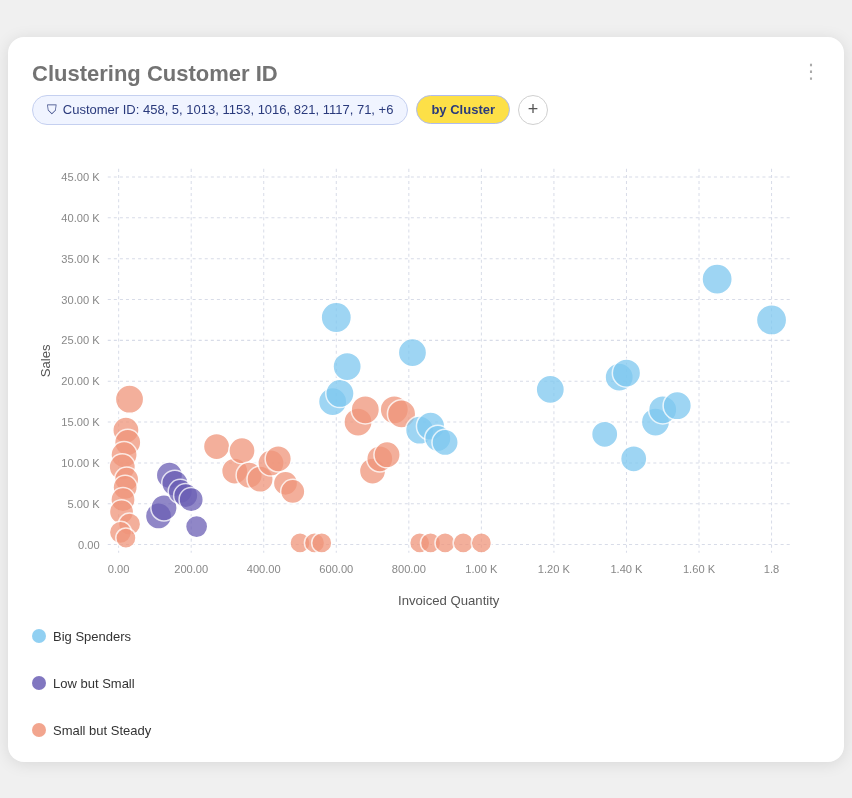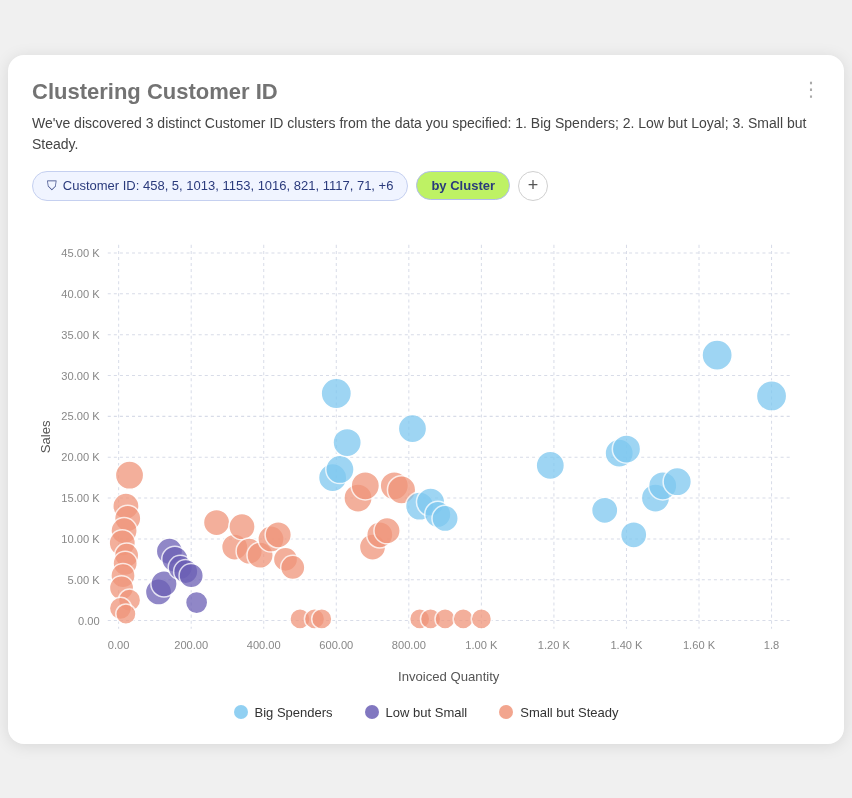--- a/index.html
+++ b/index.html
@@ -57,21 +57,21 @@
       font-size: 13px;
       color: #2a3a7c;
       font-weight: 500;
     }
     .filter-icon {
       font-size: 13px;
       color: #2a3a7c;
     }
     .cluster-chip {
       display: flex;
-      background: #bef264;
+      background: #fde047;
       border: 1.5px solid #b0bcee;
       border-radius: 20px;
       padding: 6px 14px;
       font-size: 13px;
       color: #2a3a7c;
       font-weight: 600;
     }
     .plus-btn {
       display: flex;
       align-items: center;
@@ -92,20 +92,21 @@
     }
     .chart-svg {
       width: 100%;
       height: 100%;
     }
     .legend {
       display: flex;
       justify-content: center;
       gap: 32px;
       margin-top: 8px;
+      flex-direction: column;
     }
     .legend-item {
       display: flex;
       align-items: center;
       gap: 7px;
       font-size: 13px;
       color: #333;
     }
     .legend-dot {
       width: 14px;
@@ -113,21 +114,20 @@
       border-radius: 50%;
       opacity: 0.85;
     }
   </style>
 </head>
 <body>
 
 <div class="card">
   <span class="more-icon">⋮</span>
   <div class="card-title">Clustering Customer ID</div>
-  <div class="card-description">We've discovered 3 distinct Customer ID clusters from the data you specified: 1. Big Spenders; 2. Low but Loyal; 3. Small but Steady.</div>
 
   <div class="filter-row">
     <div class="filter-chip">
       <span class="filter-icon">⛉</span>
       <span>Customer ID: 458, 5, 1013, 1153, 1016, 821, 1117, 71, +6</span>
     </div>
     <div class="cluster-chip">
       <span>by Cluster</span>
     </div>
     <div class="plus-btn">

